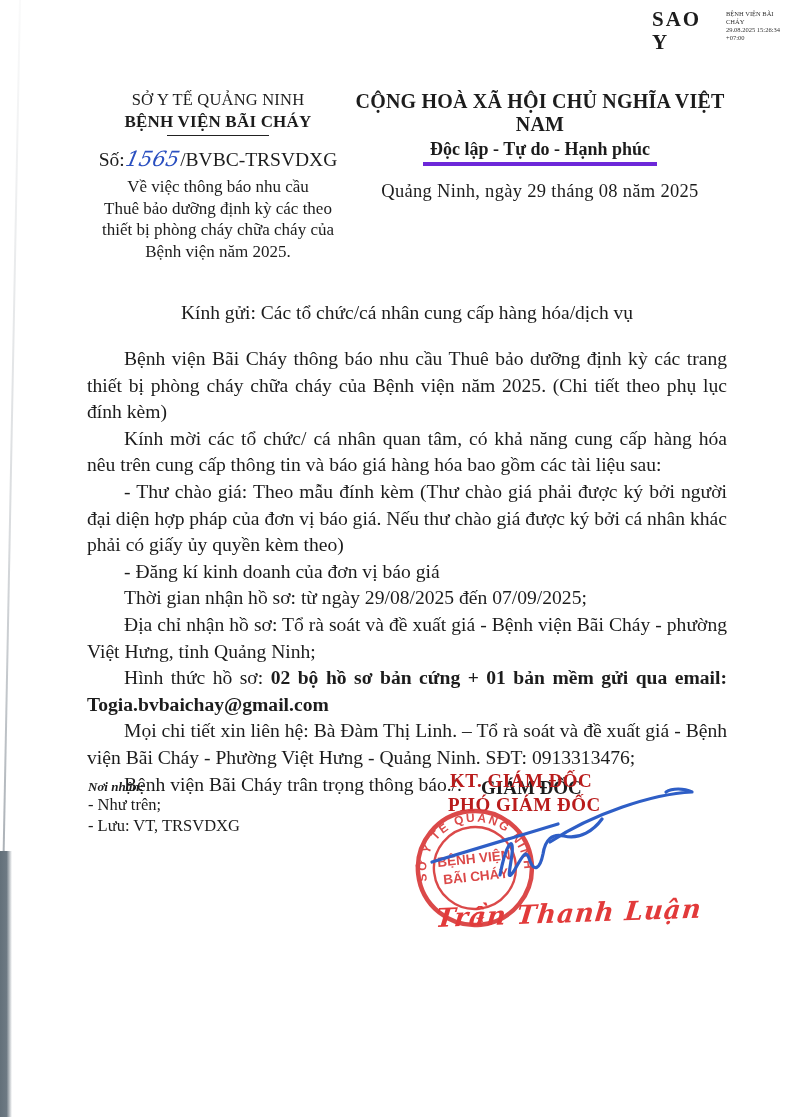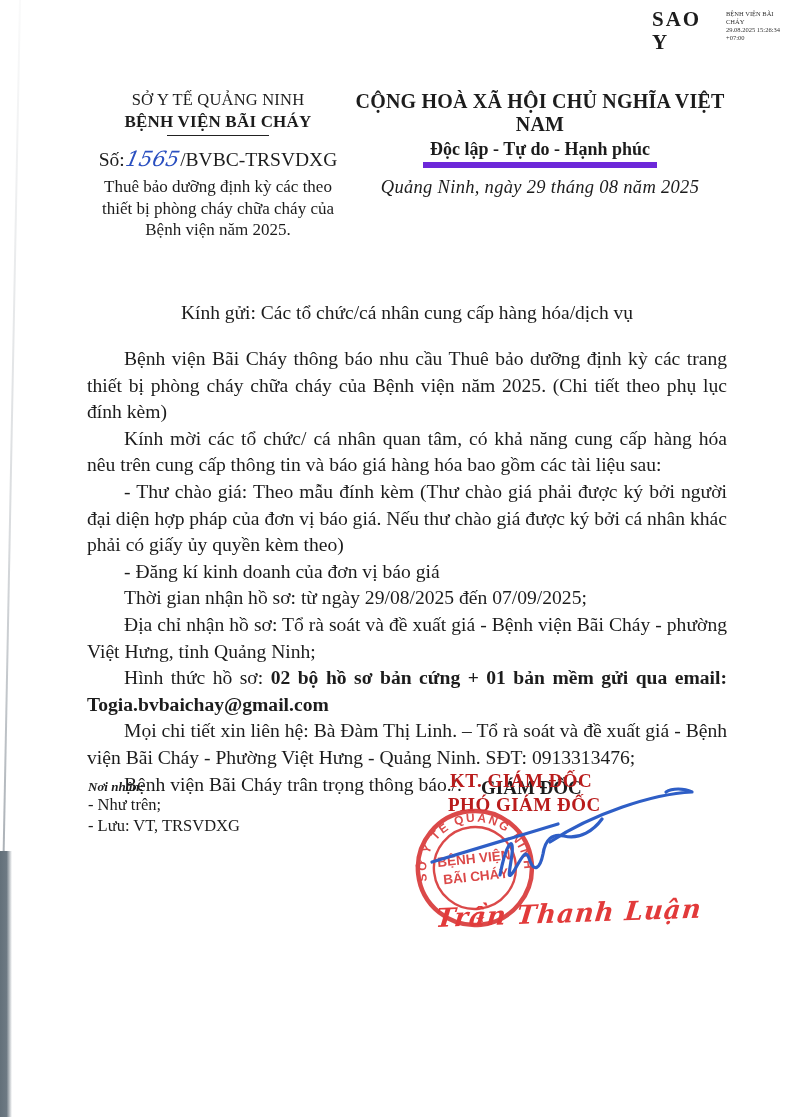--- a/index.html
+++ b/index.html
@@ -33,23 +33,23 @@
   .org-rule{width:102px;height:0;border-bottom:1.6px solid #222;margin:3px auto 0;}
   .doc-number{font-size:19.5px;margin-top:11px;white-space:nowrap;}
   .hand-number{
     font-family:"DejaVu Serif",serif;font-style:italic;color:#2b50c0;
     font-size:21px;display:inline-block;transform:skewX(-12deg);margin:0 1px;
   }
   .subject{font-size:17px;line-height:21.5px;margin-top:5px;}
 
   .hdr-right{top:90px;left:352px;width:376px;text-align:center;}
   .national{font-size:20px;font-weight:bold;letter-spacing:.2px;}
-  .motto{display:inline-block;font-size:18px;font-weight:bold;border-bottom:6px solid #6d28d9;
+  .motto{display:inline-block;font-size:18px;font-weight:bold;border-bottom:4px solid #6d28d9;
          padding:0 7px 2px;margin-top:3px;}
-  .dateline{font-size:18.5px;font-style:italic;margin-top:9px;letter-spacing:.3px;}
+  .dateline{font-size:18.5px;margin-top:15px;letter-spacing:.3px;}
 
   
   .salutation{top:302px;left:87px;width:640px;text-align:center;font-size:19.5px;}
   .body-text{top:346px;left:87px;width:640px;font-size:19.6px;line-height:26.6px;text-align:justify;}
   .body-text p{margin:0;text-indent:37px;}
   .body-text strong{font-weight:bold;}
 
   
   .recipients{top:779px;left:88px;width:220px;}
   .recipients-label{font-size:13px;font-weight:bold;font-style:italic;}
@@ -86,20 +86,21 @@
       <div>+07:00</div>
     </div>
   </div>
 
   <div class="abs hdr-left">
     <div class="agency">SỞ Y TẾ QUẢNG NINH</div>
     <div class="orgname">BỆNH VIỆN BÃI CHÁY</div>
     <div class="org-rule"></div>
     <div class="doc-number"><span>Số:</span><span class="hand-number">1565</span><span>/BVBC-TRSVDXG</span></div>
     <div class="subject">
+      <div>Về việc thông báo nhu cầu</div>
       <div>Thuê bảo dưỡng định kỳ các theo</div>
       <div>thiết bị phòng cháy chữa cháy của</div>
       <div>Bệnh viện năm 2025.</div>
     </div>
   </div>
 
   <div class="abs hdr-right">
     <div class="national">CỘNG HOÀ XÃ HỘI CHỦ NGHĨA VIỆT NAM</div>
     <div><span class="motto">Độc lập - Tự do - Hạnh phúc</span></div>
     <div class="dateline">Quảng Ninh, ngày 29  tháng 08 năm 2025</div>

